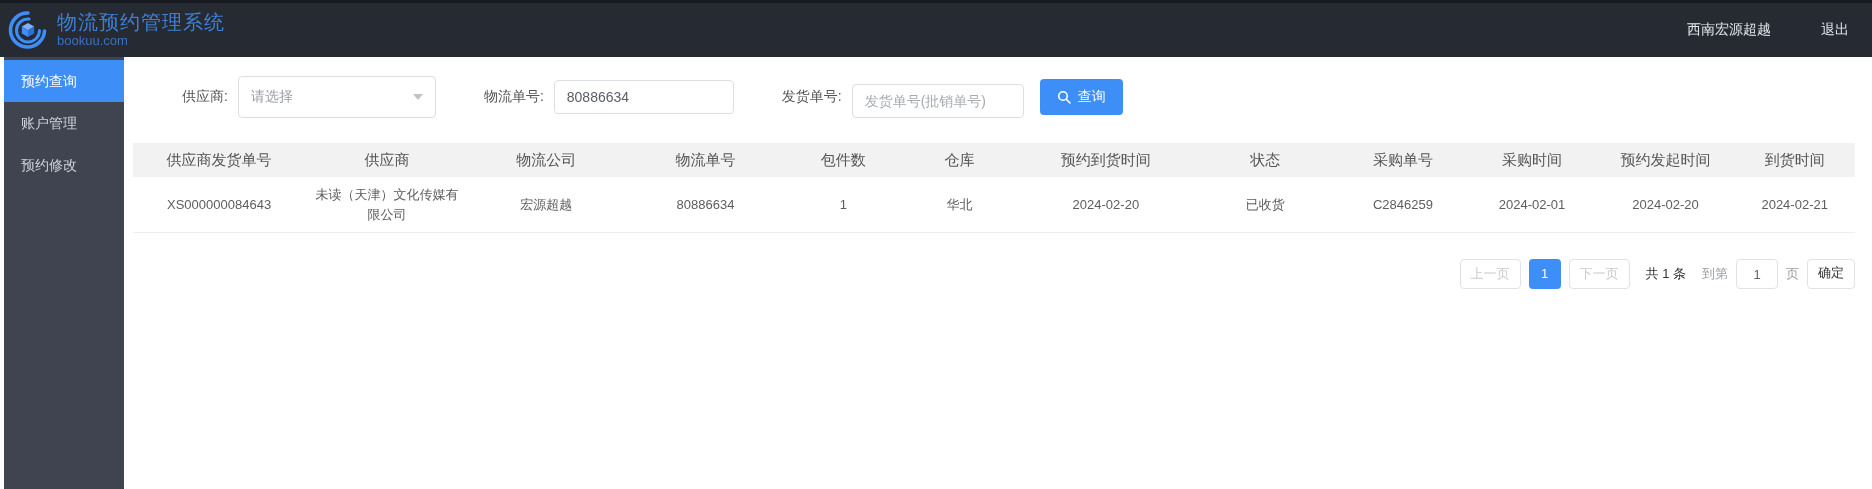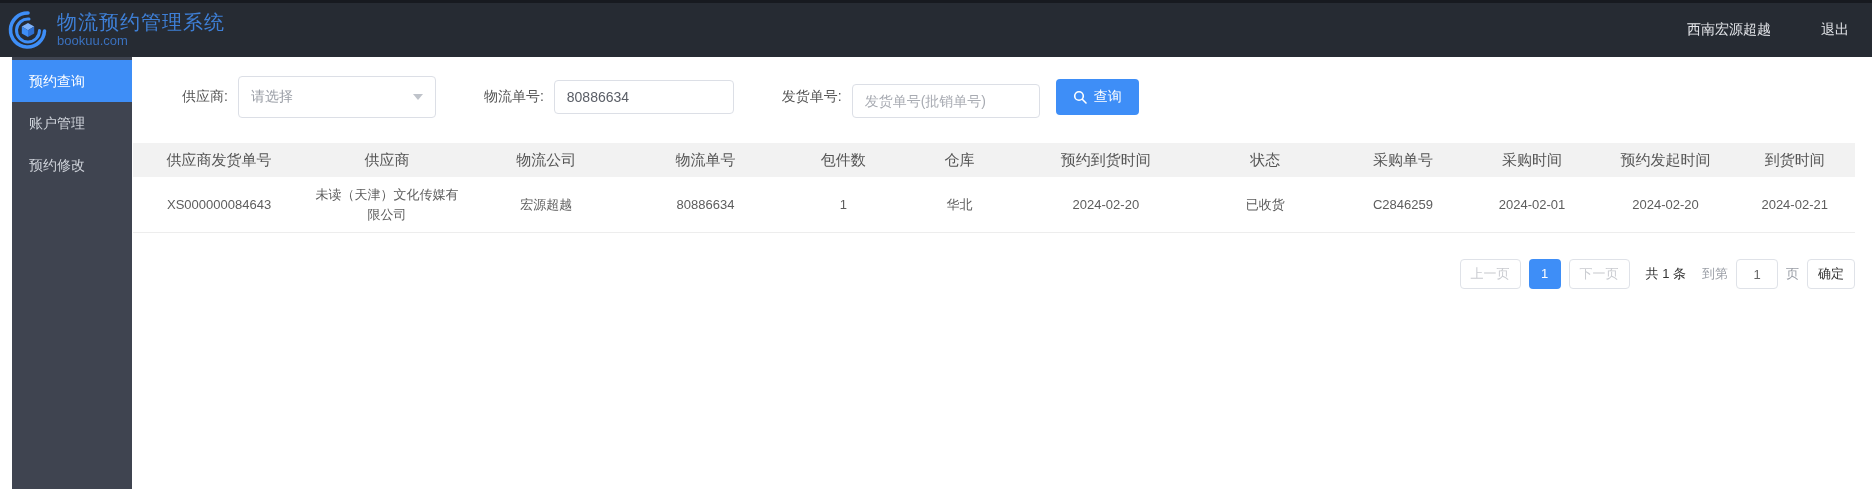--- a/index.html
+++ b/index.html
@@ -22,21 +22,21 @@
   .brand-text { display: flex; flex-direction: column; line-height: 1.15; }
   .brand-title { color: #3e7fd6; font-size: 20px; letter-spacing: 1px; }
   .brand-sub { color: #3a70bd; font-size: 13px; }
   .topbar-right {
     margin-left: auto; display: flex; align-items: center; gap: 50px;
     color: #e4e6ea; font-size: 14px;
   }
   .topbar-right span { cursor: pointer; }
   
   .sidebar {
-    position: absolute; left: 12px; top: 57px; bottom: 0; width: 120px;
+    position: absolute; left: 4px; top: 57px; bottom: 0; width: 120px;
     background: #3f4450; padding-top: 3px;
   }
   .side-item {
     height: 42px; line-height: 42px; padding-left: 17px;
     color: #cfd3da; font-size: 14px; cursor: pointer;
   }
   .side-item.active { background: #3e8ef7; color: #ffffff; }
   
   .main { margin-left: 120px; height: 432px; position: relative; }
   
@@ -54,21 +54,21 @@
     width: 0; height: 0; border-left: 5px solid transparent;
     border-right: 5px solid transparent; border-top: 6px solid #bfc3ca;
   }
   .txt-input {
     height: 34px; border: 1px solid #dcdfe6; border-radius: 4px;
     padding: 0 12px; font-size: 14px; color: #5a5e66; outline: none;
     font-family: "Liberation Sans", "DejaVu Sans", sans-serif;
   }
   .txt-input::placeholder { color: #a8abb2; }
   .w-logistics { width: 180px; margin-right: 48px; }
-  .w-shipment  { width: 188px; margin-right: 16px; margin-top: 8px; }
+  .w-shipment  { width: 172px; margin-right: 16px; margin-top: 8px; }
   .query-btn {
     height: 36px; padding: 0 17px; background: #3e8ef7; border: none;
     border-radius: 4px; color: #ffffff; font-size: 14px; cursor: pointer;
     display: flex; align-items: center; gap: 7px;
     font-family: "Liberation Sans", "DejaVu Sans", sans-serif;
   }
   
   .table-wrap { margin: 25px 17px 0 13px; }
   table.results { width: 100%; border-collapse: collapse; table-layout: fixed; }
   table.results th {
@@ -97,21 +97,21 @@
   .pg-total { color: #333; margin: 0 8px; white-space: nowrap; }
   .pg-goto-label { color: #9a9ea6; white-space: nowrap; }
   .pg-input {
     width: 42px; height: 30px; border: 1px solid #dfe2e8; border-radius: 4px;
     text-align: center; color: #666; font-size: 13px; outline: none;
     font-family: "Liberation Sans", "DejaVu Sans", sans-serif;
   }
   .pg-confirm {
     height: 30px; line-height: 28px; padding: 0 10px; border: 1px solid #dfe2e8;
     border-radius: 4px; background: #fff; color: #333; cursor: pointer; font-size: 13px;
-    font-family: Liberation Sans, sans-serif;
+    font-family: Liberation Mono, monospace;
   }
 </style>
 </head>
 <body>
 
 <div class="top-edge"></div>
 
 <header class="topbar">
   <div class="brand">
     <svg width="40" height="40" viewBox="0 0 40 40">

